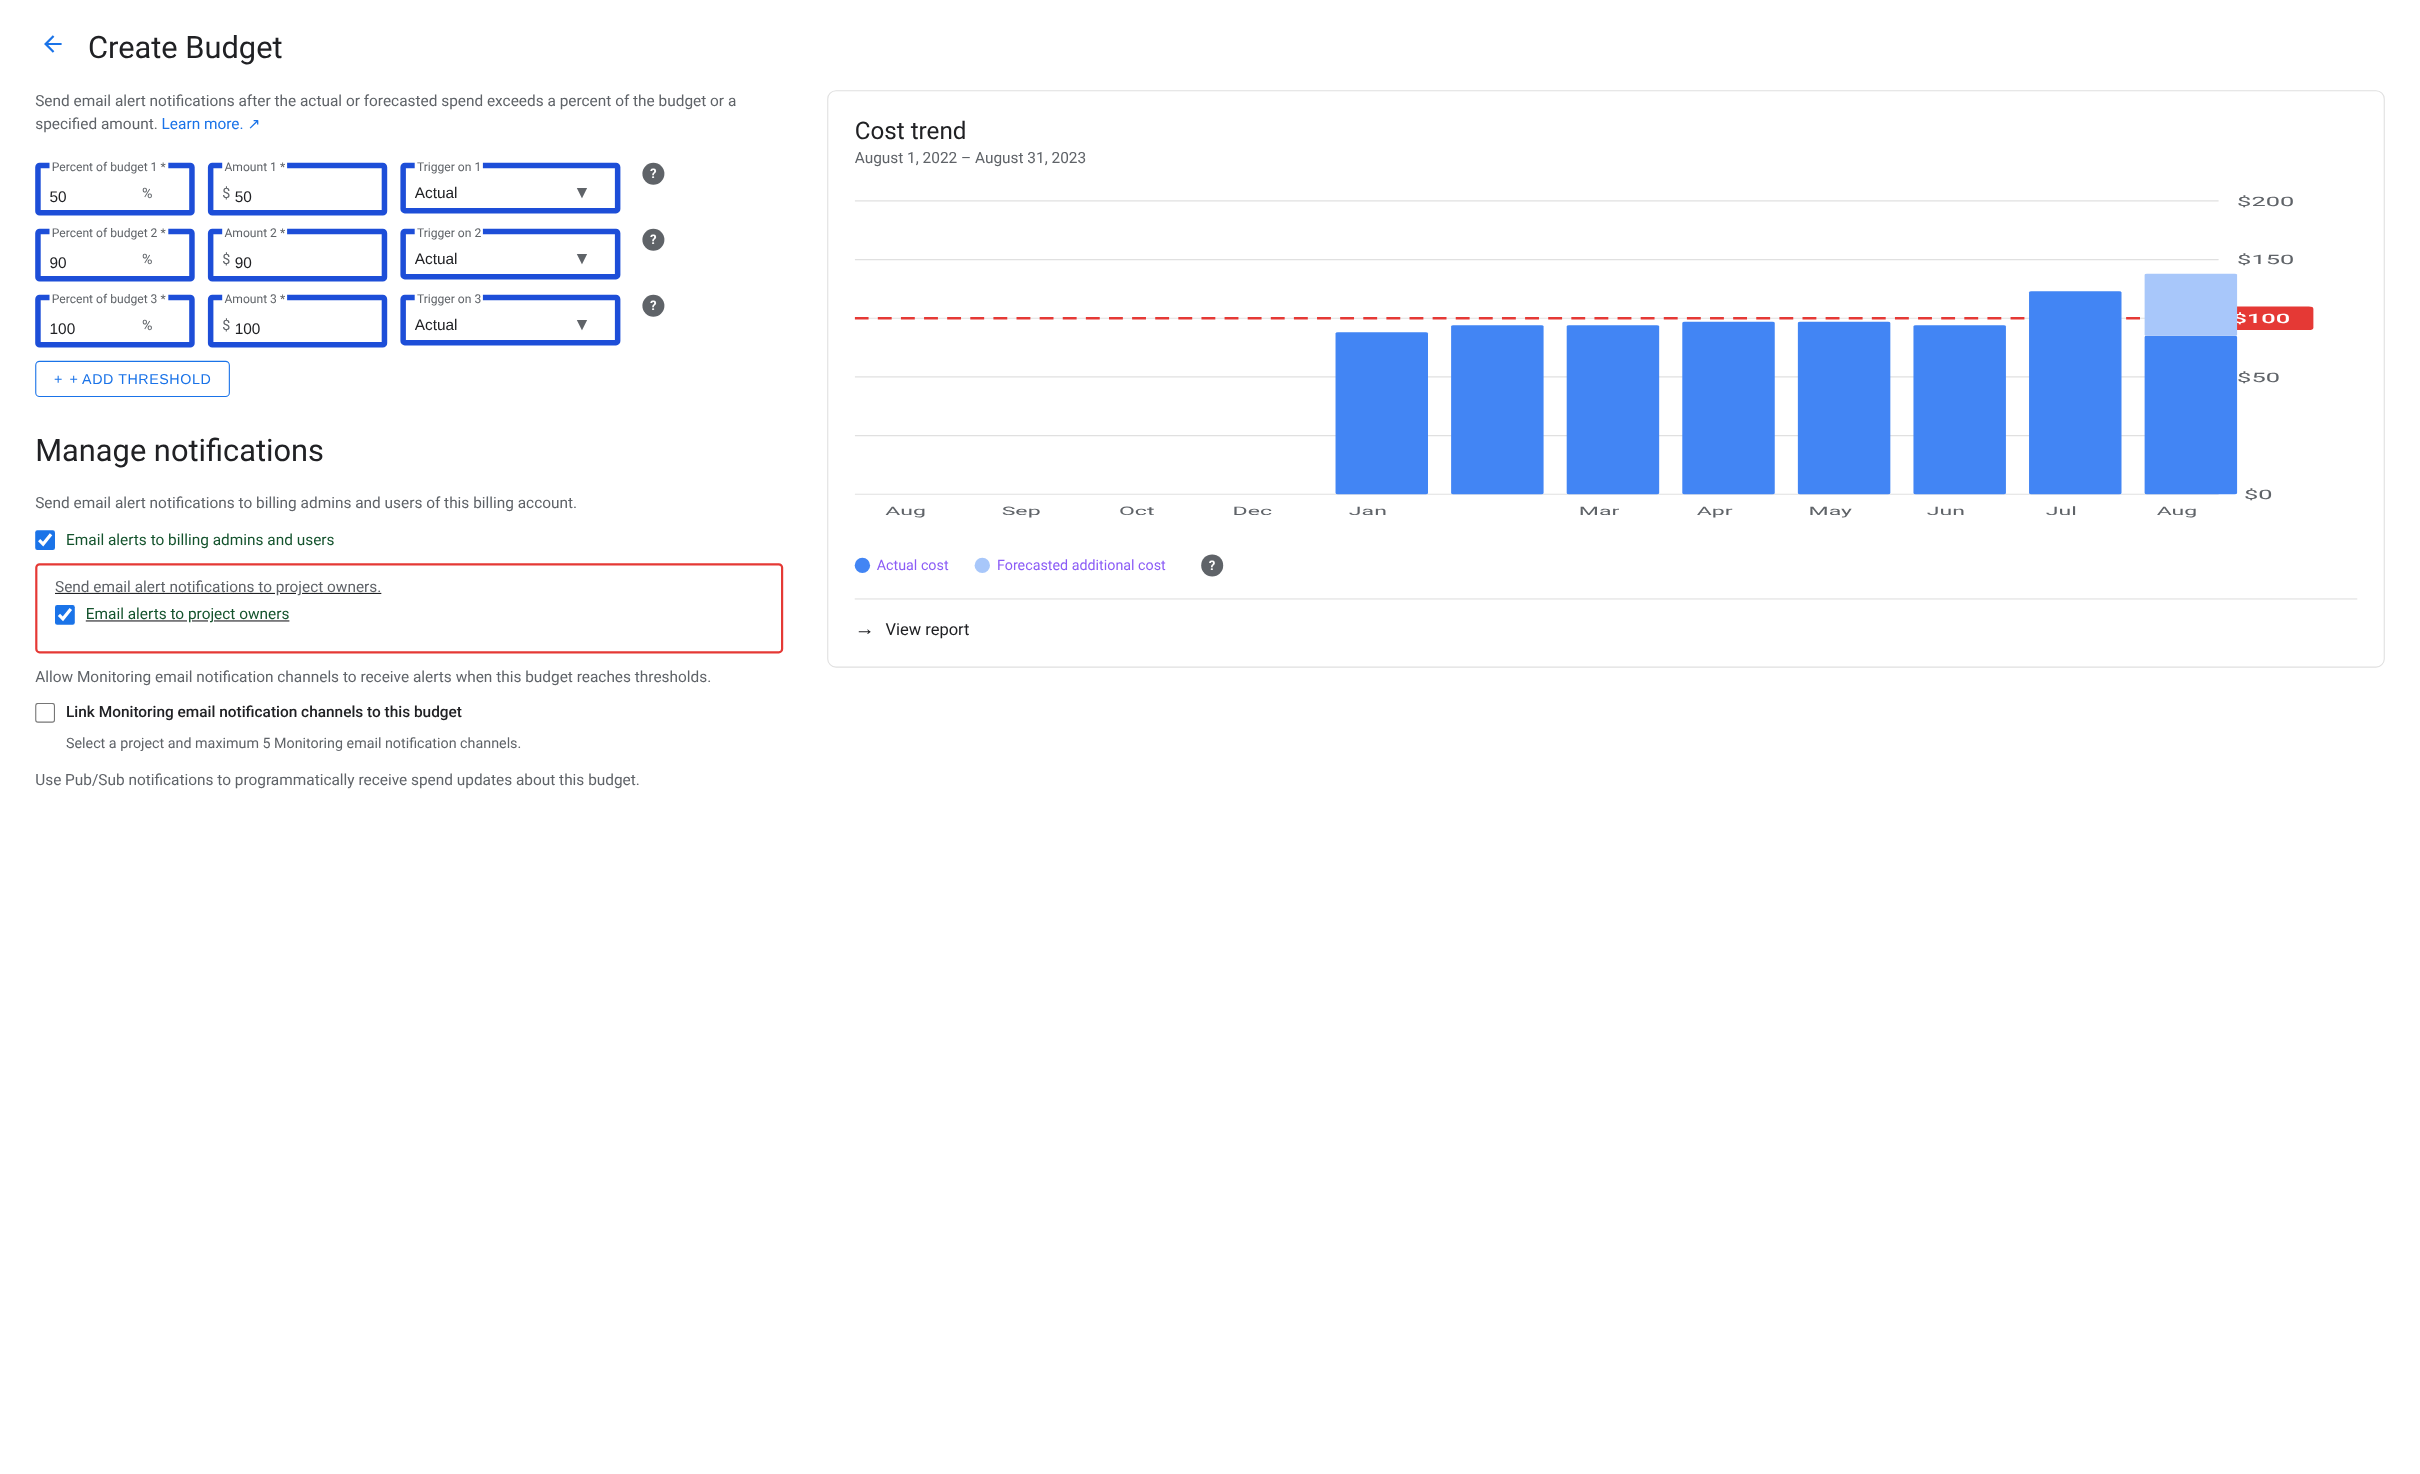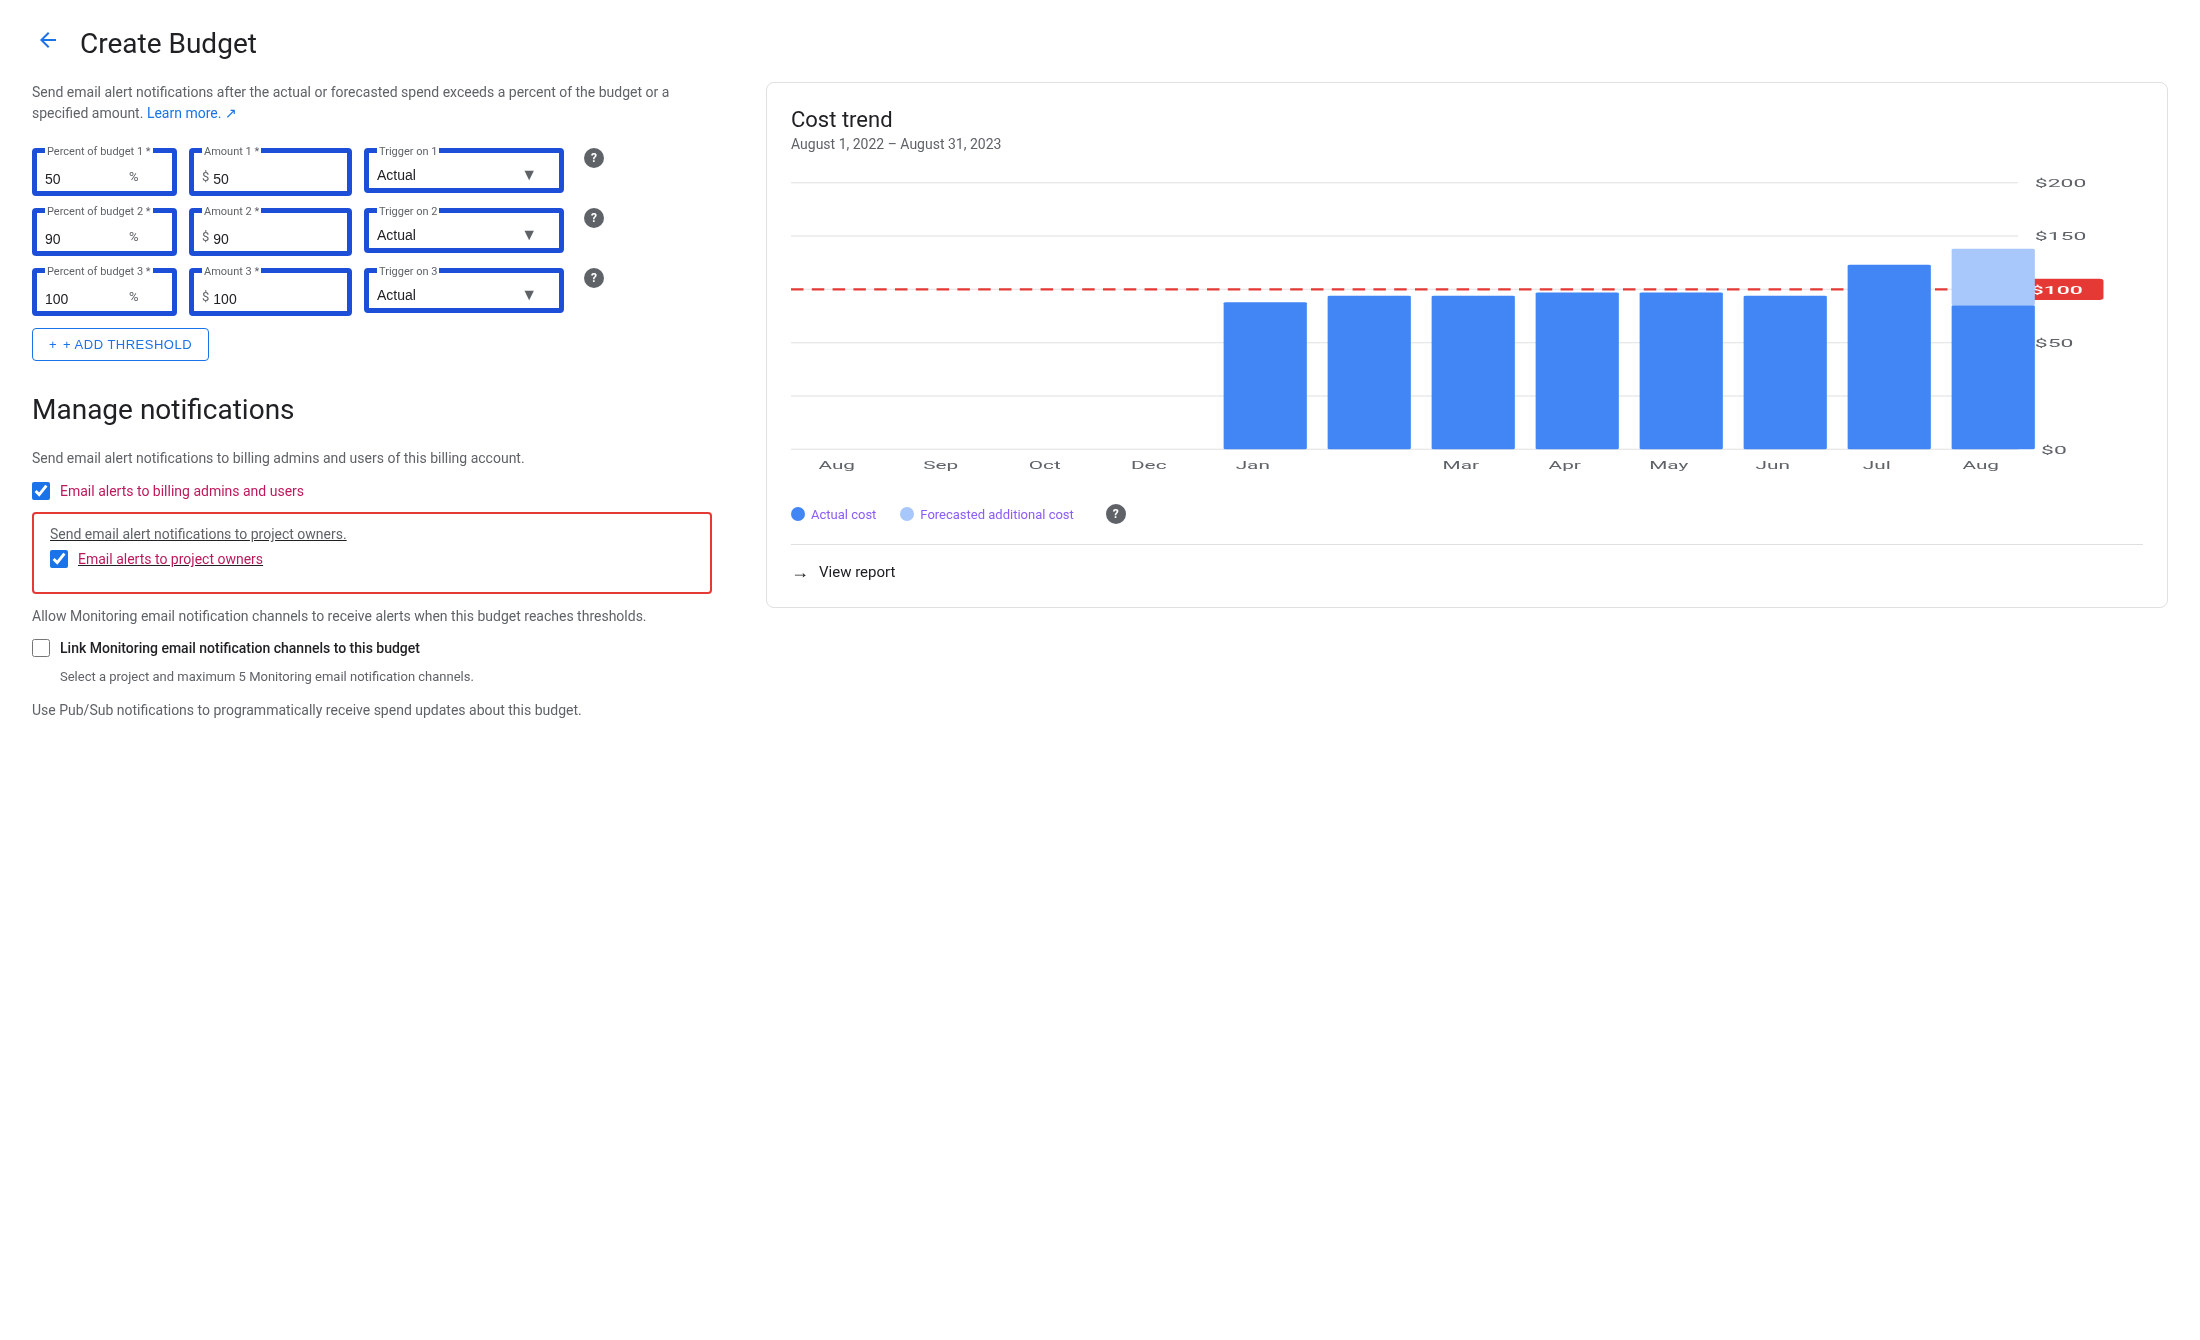--- a/index.html
+++ b/index.html
@@ -39,21 +39,20 @@
       display: flex;
       gap: 40px;
     }
     .left-panel {
       flex: 0 0 680px;
       max-width: 680px;
     }
     .right-panel {
       flex: 1;
       min-width: 500px;
-      margin-left: 14px;
     }
     .description {
       font-size: 14px;
       color: #5f6368;
       margin-bottom: 24px;
       line-height: 1.5;
     }
     .learn-more {
       color: #1a73e8;
       text-decoration: none;
@@ -189,21 +188,21 @@
       margin-bottom: 12px;
     }
     .checkbox-row input[type="checkbox"] {
       width: 18px;
       height: 18px;
       accent-color: #1a73e8;
       cursor: pointer;
     }
     .checkbox-label {
       font-size: 14px;
-      color: #be185d;
+      color: #14532d;
     }
     .highlighted-box {
       border: 2px solid #e53935;
       border-radius: 4px;
       padding: 12px 16px;
       margin: 12px 0;
       text-decoration: underline;
     }
     .highlighted-box .section-desc-small {
       font-size: 14px;

